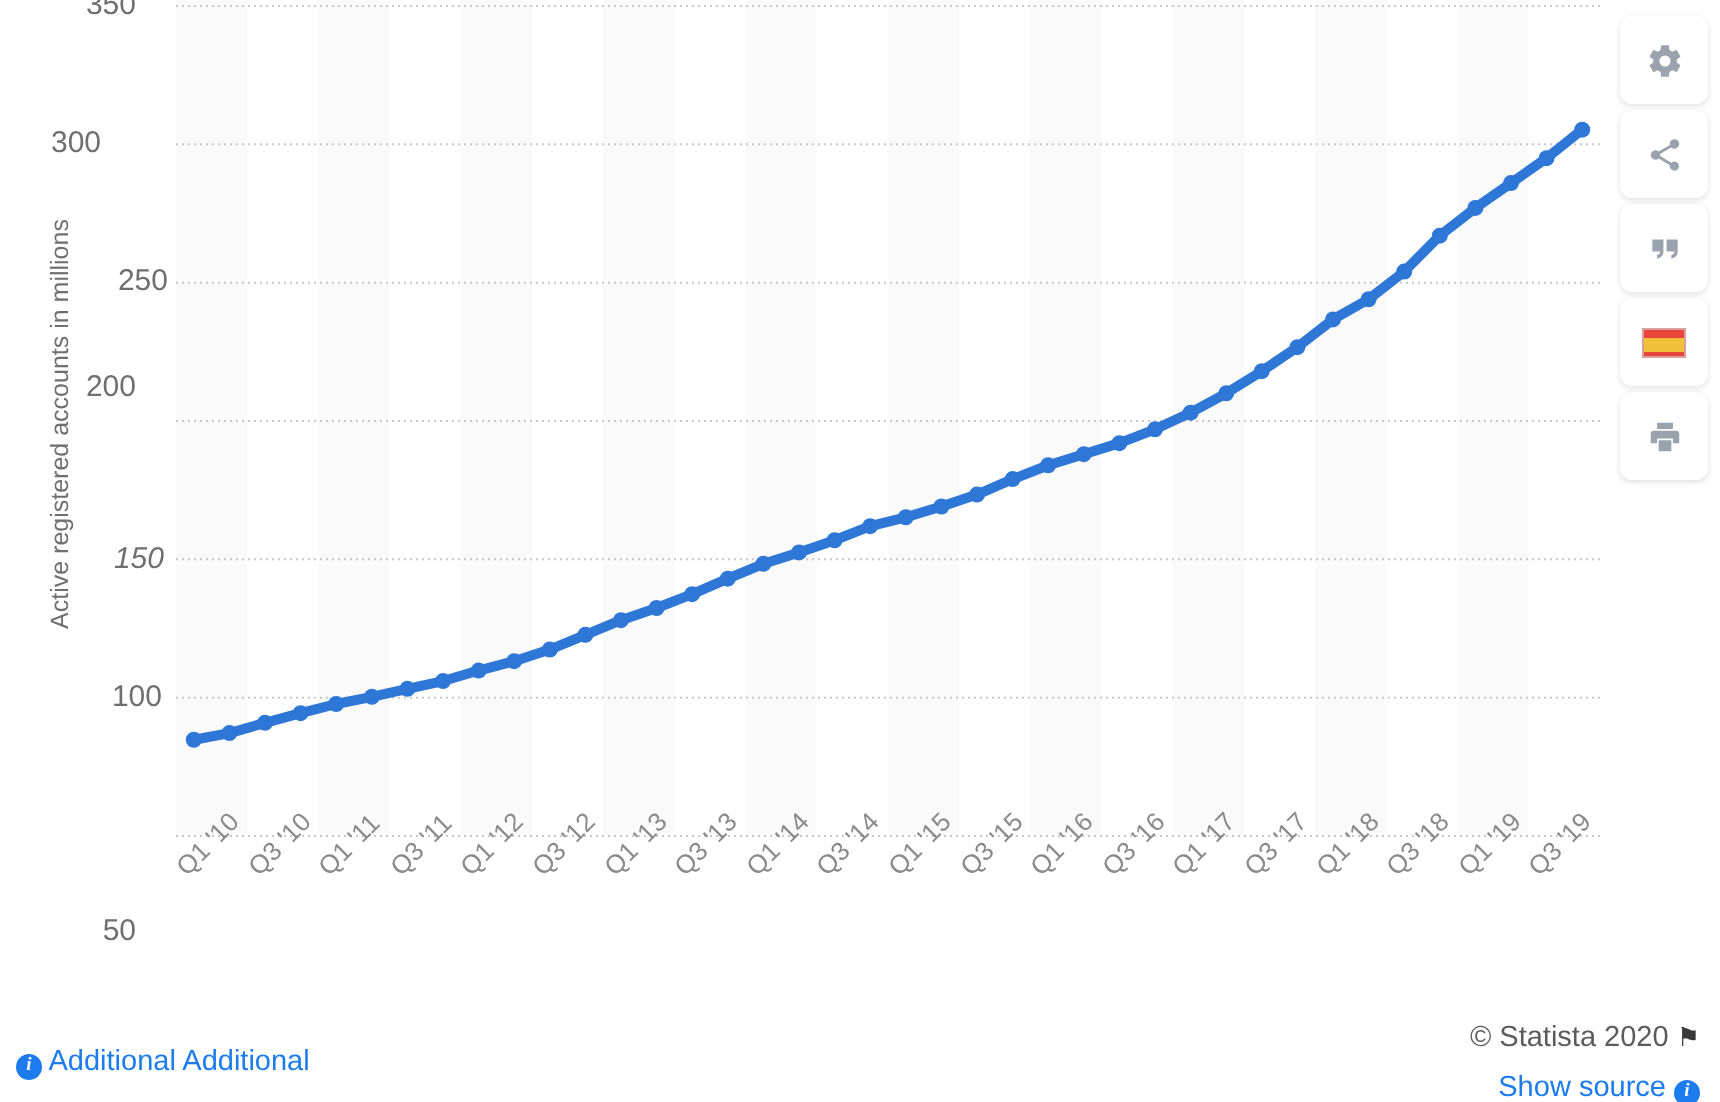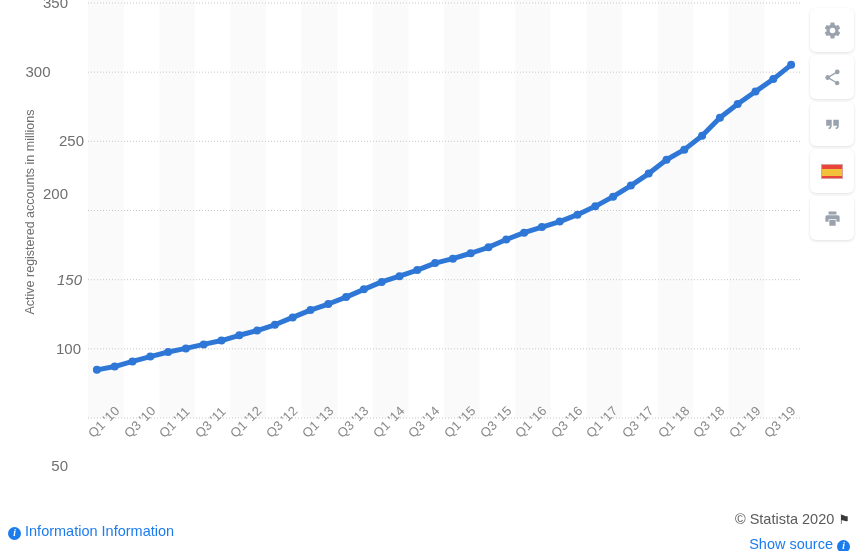--- a/index.html
+++ b/index.html
@@ -295,21 +295,21 @@
         <path d="M7 3h10v4H7zM5 8h14a2 2 0 0 1 2 2v6h-4v-3H7v3H3v-6a2 2 0 0 1 2-2zm3 6h8v7H8z"></path>
       </svg>
     </span>
   </div>
 </div>
 
 <div id="footer">
 
   <div class="footer-left">
     <span class="info-badge">i</span>
-    <span>Information Information</span>
+    <span>Additional Additional</span>
   </div>
 
   <div class="footer-right-top">
     <span>© Statista 2020</span>
     <span class="flag-glyph">⚑</span>
   </div>
 
   <div class="footer-right-bottom">
     <span>Show source</span>
     <span class="info-badge">i</span>

